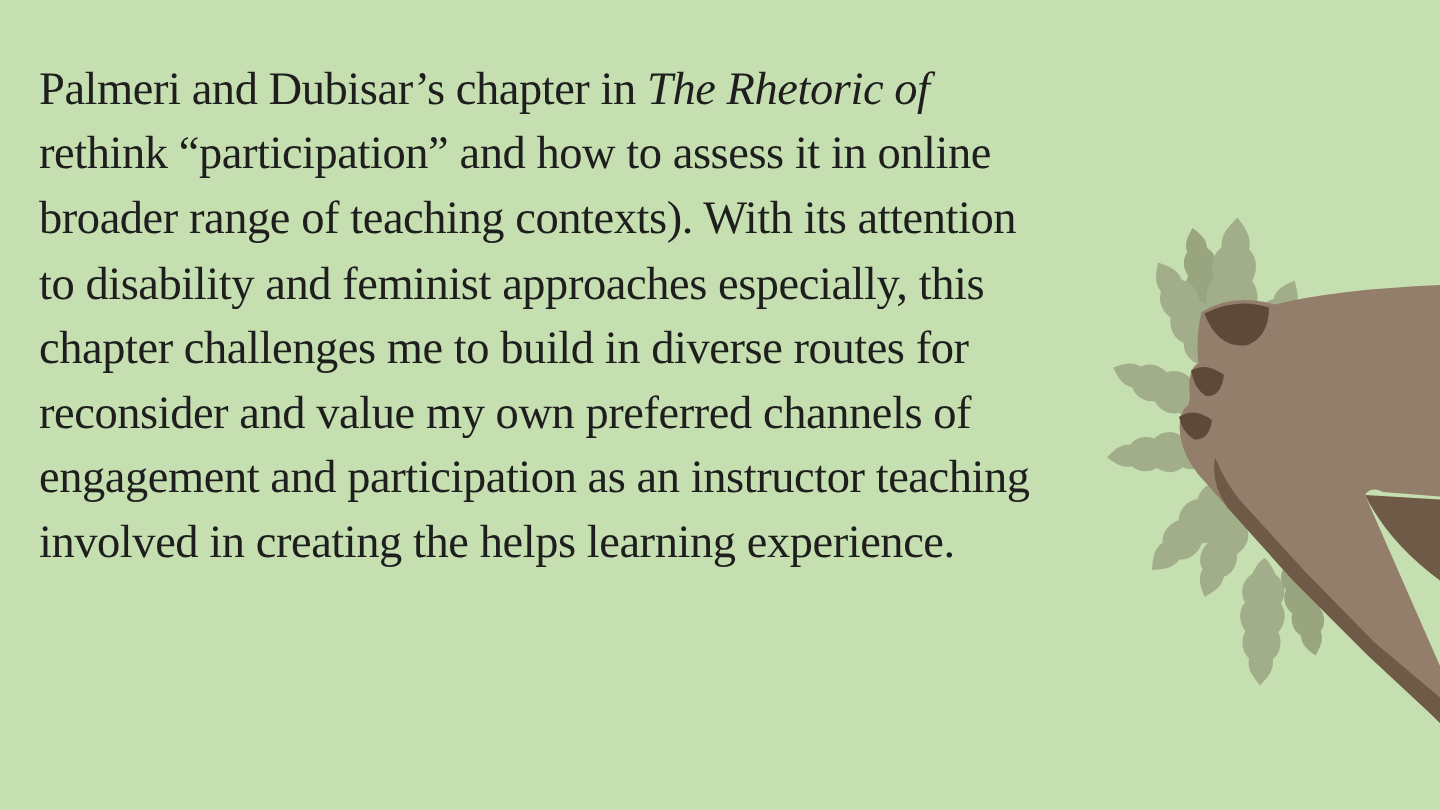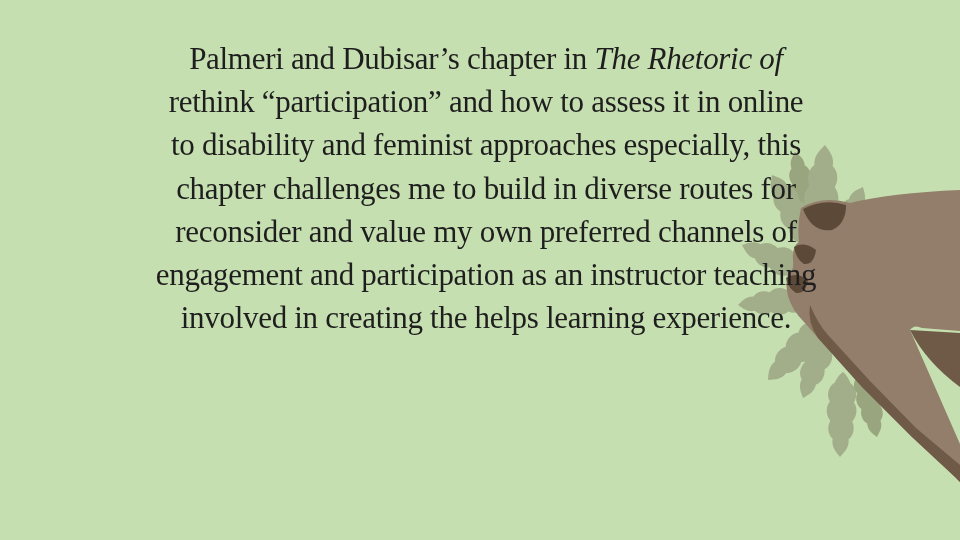--- a/index.html
+++ b/index.html
@@ -7,21 +7,20 @@
     width: 960px; height: 540px;
     background: #c6dfb0;
     overflow: hidden;
     position: relative;
     font-family: "Liberation Serif", "DejaVu Serif", serif;
   }
   .slide {
     position: absolute; inset: 0;
     width: 960px; height: 540px;
     background: #c6dfb0;
-    text-align: center;
   }
   .branch-illustration {
     position: absolute;
     left: 700px; top: 100px;
     width: 260px; height: 440px;
   }
   .body-text {
     position: absolute;
     left: 26px; top: 37px;
     width: 920px;
@@ -97,20 +96,23 @@
   </svg>
 
   <div class="body-text">
     <div class="line">
       <span>Palmeri and Dubisar’s chapter in </span><span class="it">The Rhetoric of</span>
     </div>
     <div class="line">
       <span>rethink “participation” and how to assess it in online</span>
     </div>
     <div class="line">
+      <span>broader range of teaching contexts). With its attention</span>
+    </div>
+    <div class="line">
       <span>to disability and feminist approaches especially, this</span>
     </div>
     <div class="line">
       <span>chapter challenges me to build in diverse routes for</span>
     </div>
     <div class="line">
       <span>reconsider and value my own preferred channels of</span>
     </div>
     <div class="line">
       <span>engagement and participation as an instructor teaching</span>

